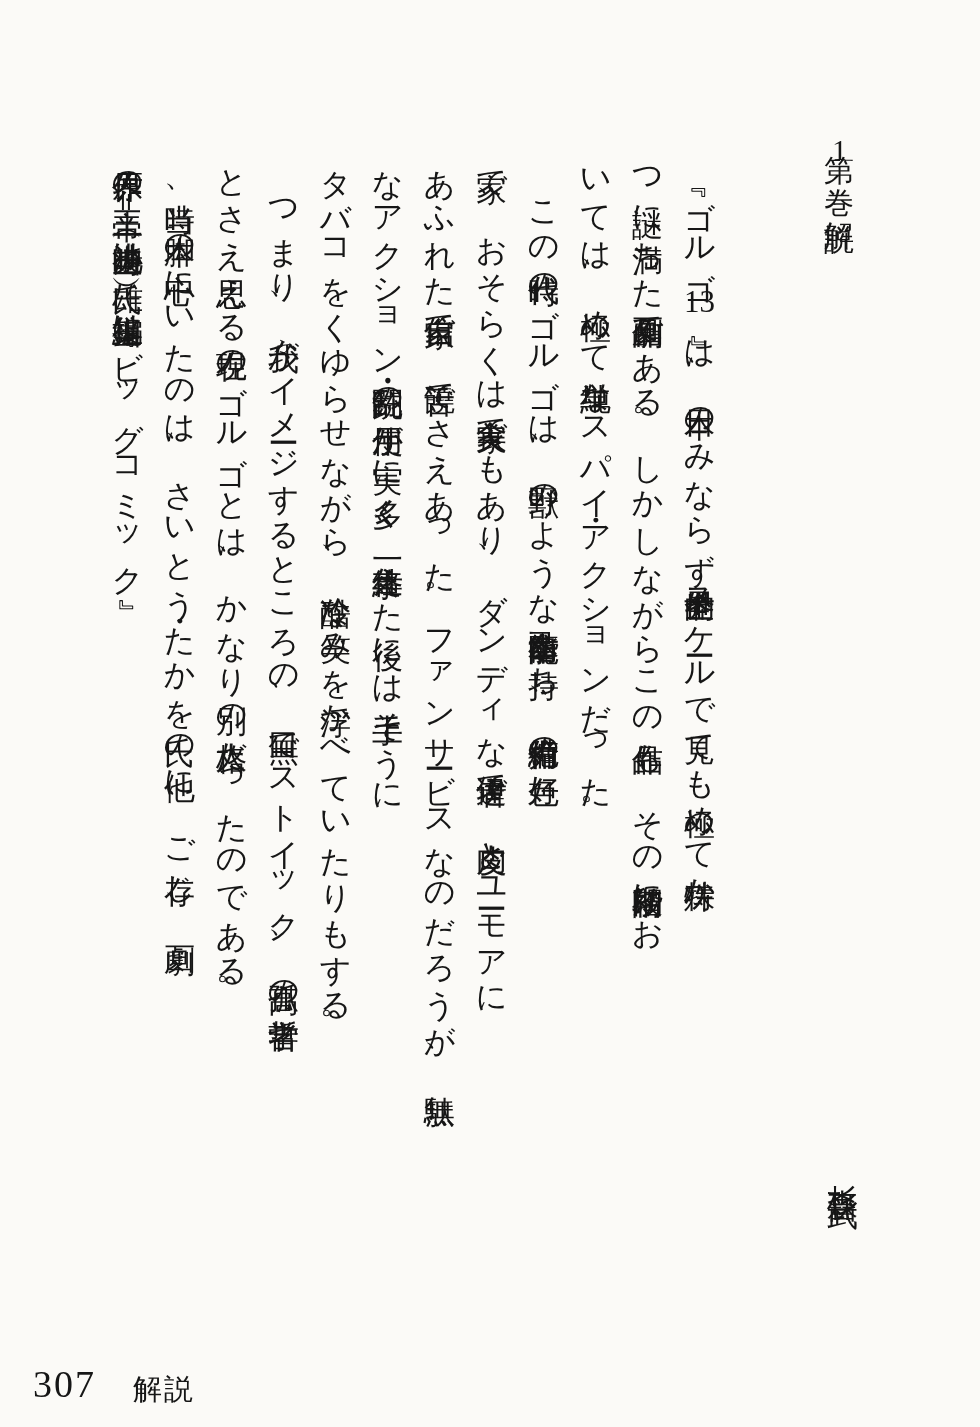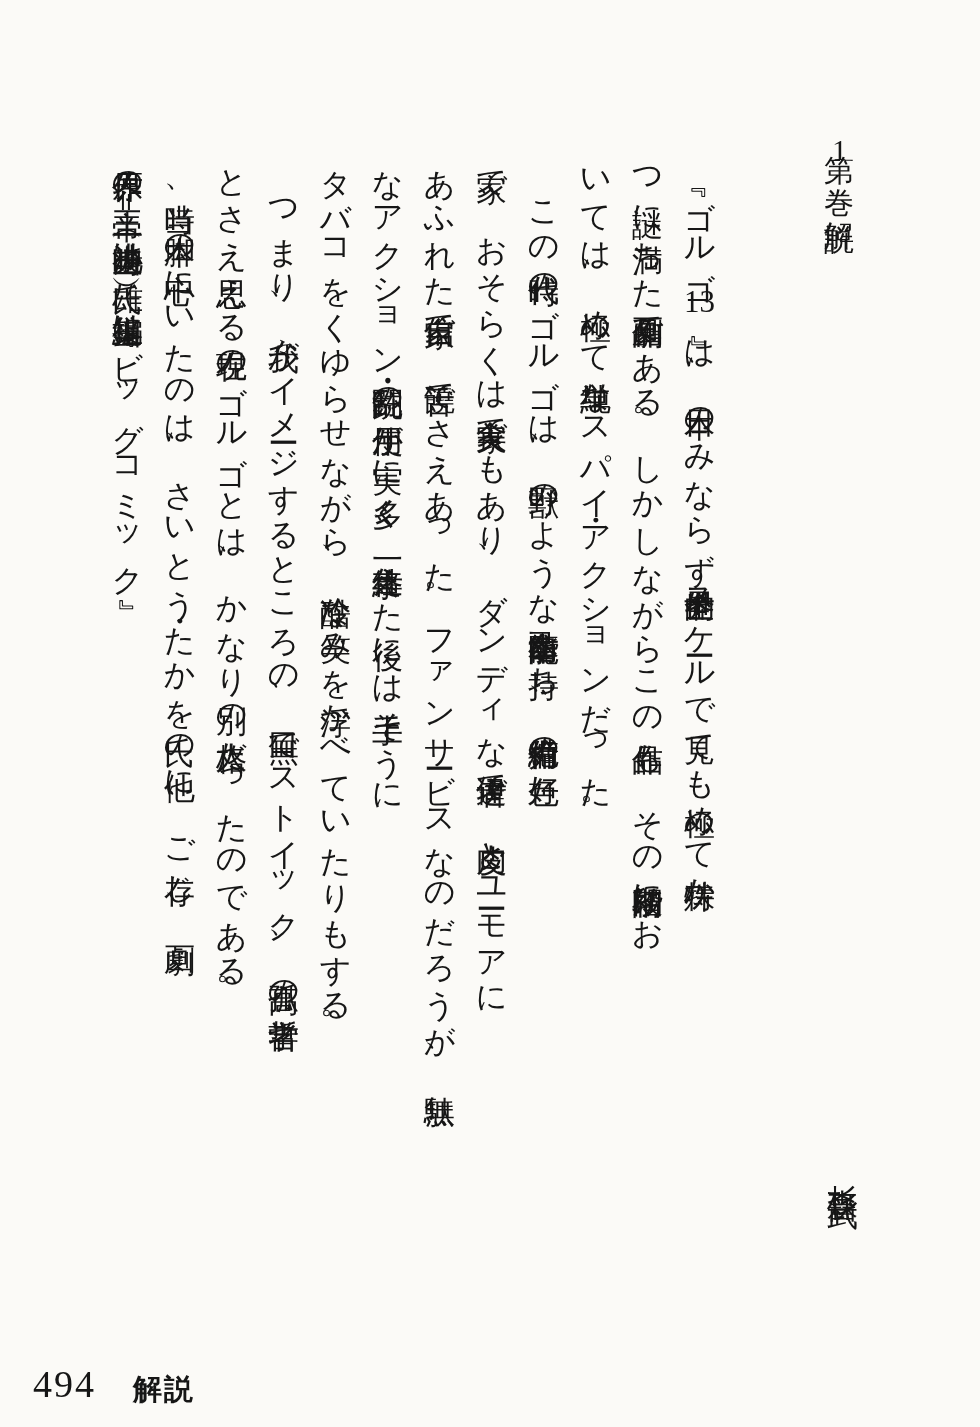--- a/index.html
+++ b/index.html
@@ -64,21 +64,20 @@
     top: 1362px;
     font-size: 38px;
     letter-spacing: 2px;
   }
   .running-title {
     position: absolute;
     left: 133px;
     top: 1370px;
     font-size: 29px;
     letter-spacing: 2px;
-    font-weight: bold;
   }
 </style>
 </head>
 <body>
 
 <div class="page">
 
   <div class="heading vtext"><span>第</span><span class="tcy">1</span><span>巻　解説</span></div>
 
   <div class="author vtext">杉森昌武</div>
@@ -91,16 +90,16 @@
     <div class="col"><span>家で、おそらくは美食家でもあり、ダンディな伊達者で、皮肉とユーモアに</span></div>
     <div class="col"><span>あふれた自信家で、饒舌でさえあった。ファンサービスなのだろうが、無駄</span></div>
     <div class="col"><span>なアクション・乱闘・銃の使用が実に多く、一仕事終えた後には上手そうに</span></div>
     <div class="col"><span>タバコをくゆらせながら、冷酷な笑みを浮かべていたりもする。</span></div>
     <div class="col"><span>　つまり、我々がイメージするところの、無口でストイック、孤高の哲学者</span></div>
     <div class="col"><span>とさえ思える現在のゴルゴとは、かなり別の人格だったのである。</span></div>
     <div class="col"><span>　当時、脚本の中心にいたのは、さいとう・たかを氏の他に、ご存じ、劇画</span></div>
     <div class="col"><span>原作界の帝王＝小池一夫（当時は一雄）氏、編集担当は『ビッグコミック』</span></div>
   </div>
 
-  <div class="folio">494</div>
+  <div class="folio">307</div>
   <div class="running-title">解説</div>
 
 </div>
 
 </body></html>

